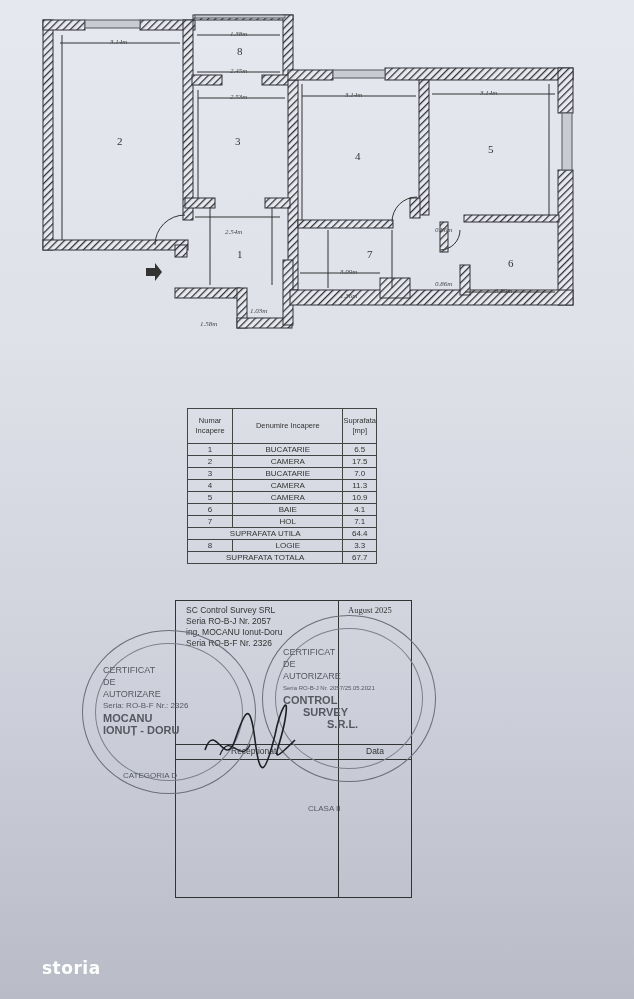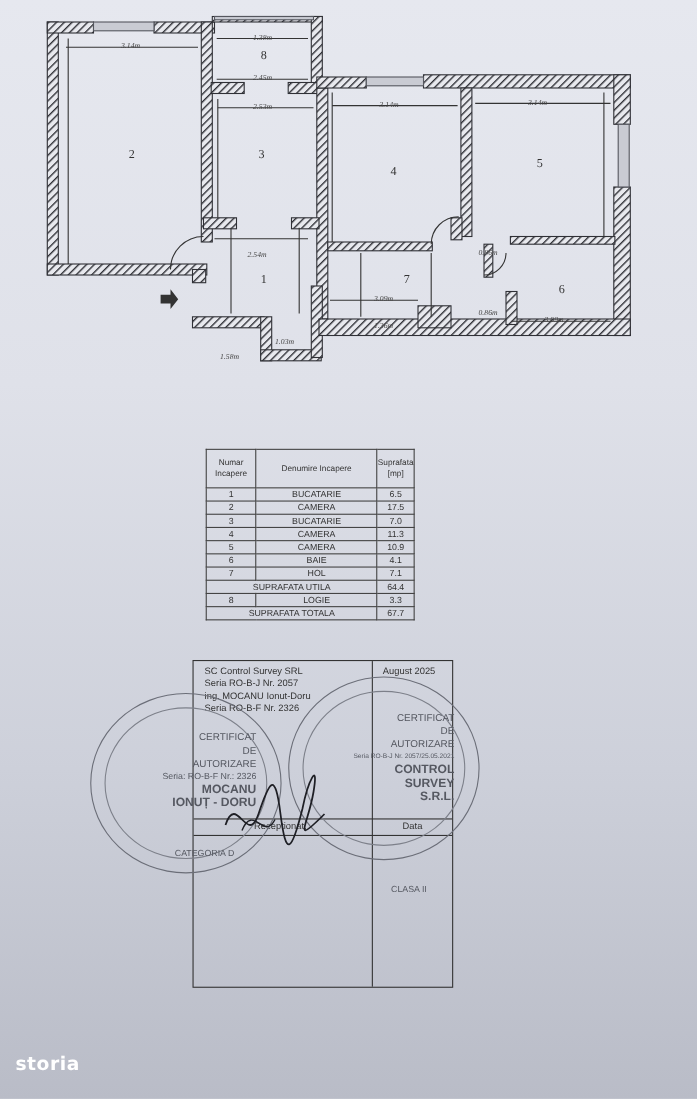--- a/index.html
+++ b/index.html
@@ -12,22 +12,22 @@
   .table{position:absolute;left:187px;top:408px;width:190px;border:1.5px solid #333;border-collapse:collapse;
     font-family:"Liberation Sans",sans-serif;font-size:8px;color:#333;}
   .table td{border:1px solid #444;text-align:center;padding:0;height:11px;line-height:11px;}
   .table .hdr td{height:34px;line-height:10px;font-size:7.5px;}
   .sig-block{position:absolute;left:175px;top:588px;width:235px;height:296px;border:1.5px solid #333;margin-top:12px;}
   .sig-vline{position:absolute;left:162px;top:0;width:1px;height:100%;background:#333;}
   .sig-hline{position:absolute;left:0;width:100%;height:1px;background:#333;}
   .sig-text{position:absolute;font-size:8.5px;color:#333;line-height:11px;}
   .stamp{position:absolute;border:1.5px solid #6b6e78;border-radius:50%;}
   .stamp-inner{position:absolute;border:1px solid #7d808a;border-radius:50%;}
-  .stamp-text{position:absolute;text-align:right;color:#555861;font-weight:bold;}
-  .brand{position:absolute;left:14px;top:958px;color:#fff;font-weight:bold;font-size:17px;letter-spacing:0.5px;font-family:"DejaVu Sans",sans-serif;}
+  .stamp-text{position:absolute;text-align:left;color:#555861;font-weight:bold;}
+  .brand{position:absolute;left:42px;top:958px;color:#fff;font-weight:bold;font-size:17px;letter-spacing:0.5px;font-family:"DejaVu Sans",sans-serif;}
 </style>
 </head>
 <body>
 
 <div class="plan">
   <svg width="634" height="340">
     <defs>
       <pattern id="hatch" width="5" height="5" patternUnits="userSpaceOnUse" patternTransform="rotate(45)">
         <rect width="5" height="5" fill="#e8e9ee"></rect>
         <line x1="0" y1="0" x2="0" y2="5" stroke="#2f3036" stroke-width="2.5"></line>
@@ -200,21 +200,21 @@
 <div class="sig-block">
   <div class="sig-vline"></div>
   <div class="sig-hline" style="top:143px;"></div>
   <div class="sig-hline" style="top:158px;"></div>
   <div class="sig-text" style="left:10px;top:4px;">
     <div>SC Control Survey SRL</div>
     <div>Seria RO-B-J Nr. 2057</div>
     <div>ing. MOCANU Ionut-Doru</div>
     <div>Seria RO-B-F Nr. 2326</div>
   </div>
-  <div class="sig-text" style="left:172px;top:4px;">August 2025</div>
+  <div class="sig-text" style="left:172px;top:4px;font-family:Liberation Serif, serif;">August 2025</div>
   <div class="sig-text" style="left:55px;top:145px;">Receptionat,</div>
   <div class="sig-text" style="left:190px;top:145px;">Data</div>
 </div>
 
 <div class="stamp" style="left:82px;top:630px;width:172px;height:162px;">
   <div class="stamp-inner" style="left:12px;top:12px;width:146px;height:136px;"></div>
   <div class="stamp-text" style="left:20px;top:33px;width:130px;font-size:9px;line-height:12px;font-weight:normal;">
     <div>CERTIFICAT</div>
     <div>DE</div>
     <div>AUTORIZARE</div>
@@ -227,21 +227,21 @@
 
 <div class="stamp" style="left:262px;top:615px;width:172px;height:165px;">
   <div class="stamp-inner" style="left:12px;top:12px;width:146px;height:139px;"></div>
   <div class="stamp-text" style="left:20px;top:30px;width:130px;font-size:9px;line-height:12px;font-weight:normal;">
     <div>CERTIFICAT</div>
     <div>DE</div>
     <div>AUTORIZARE</div>
     <div style="font-size:6px;">Seria RO-B-J Nr. 2057/25.05.2021</div>
     <div style="font-size:11px;font-weight:bold;">CONTROL</div>
     <div style="font-size:11px;font-weight:bold;padding-left:20px;">SURVEY</div>
-    <div style="font-size:11px;font-weight:bold;">S.R.L.</div>
+    <div style="font-size:11px;font-weight:bold;margin-left:44px;">S.R.L.</div>
   </div>
   <div class="stamp-text" style="left:45px;top:148px;width:80px;font-size:8px;font-weight:normal;margin-top:40px;">CLASA II</div>
 </div>
 
 <svg style="position:absolute;left:195px;top:680px;" width="110" height="100">
   <path d="M10 70 C 20 40, 30 90, 40 60 S 55 20, 60 60 S 70 95, 80 55 C 85 30, 95 10, 90 40 S 70 90, 100 60" fill="none" stroke="#1e1f25" stroke-width="1.6"></path>
   <path d="M25 75 C 35 50, 45 85, 55 65" fill="none" stroke="#1e1f25" stroke-width="1.3"></path>
 </svg>
 
 <div class="brand">storia</div>

